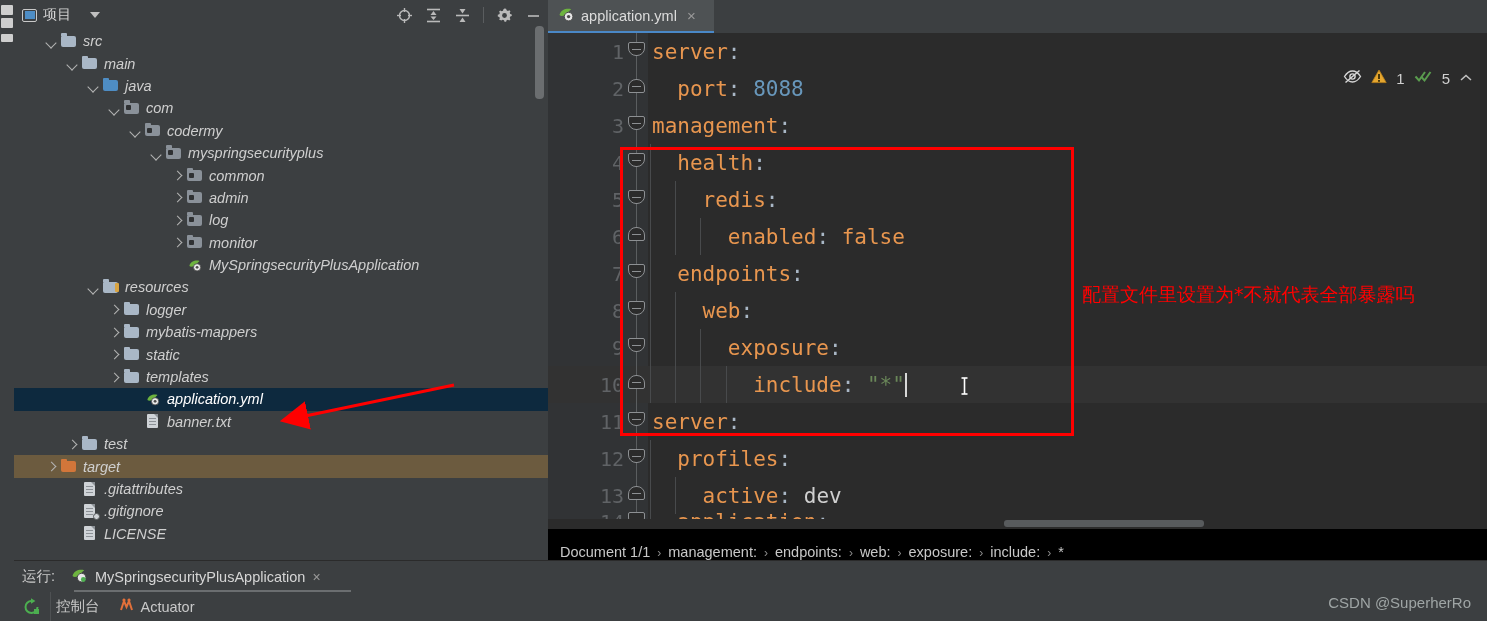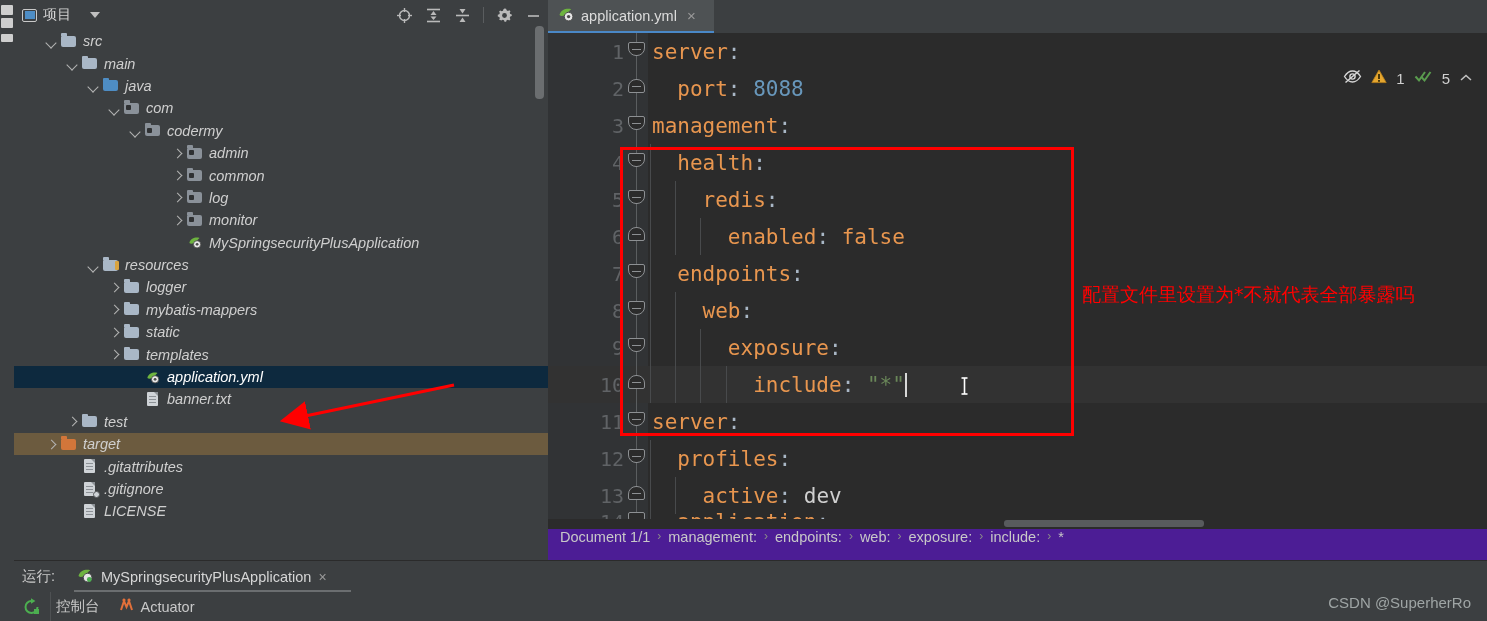--- a/index.html
+++ b/index.html
@@ -205,33 +205,33 @@
   .h-scroll{
     position:absolute;left:0;bottom:0px;height:9px;width:100%;background:#2b2b2b;
   }
   .h-thumb{position:absolute;left:456px;top:1px;height:7px;width:200px;background:#585b5d;border-radius:3px;}
   .proj-scroll-thumb{
     position:absolute;right:4px;top:26px;width:9px;height:73px;background:#6b6e70;border-radius:4px;
   }
 
   
   .breadcrumb{
-    position:absolute;left:548px;top:528px;width:939px;height:32px;background:#4c1d95;
-    display:flex;align-items:flex-start;padding-left:12px;gap:0px;font-size:14.5px;color:#c8c8c8;
+    position:absolute;left:548px;top:528px;width:939px;height:32px;background:#000000;
+    display:flex;align-items:flex-end;padding-left:12px;gap:0px;font-size:14.5px;color:#c8c8c8;
     border-top:1px solid #2b2b2b;box-sizing:border-box;
   }
   .crumb{color:#c8c8c8;}
   .crumb-sep{color:#8a8a8a;margin:0 7px;font-size:12px;}
 
   
   .run-panel{
     position:absolute;left:14px;top:560px;right:0;height:61px;background:#3c3f41;
     border-top:1px solid #2b2b2b;
   }
-  .run-head{position:relative;height:31px;display:flex;align-items:center;padding-left:8px;gap:16px;}
+  .run-head{position:relative;height:31px;display:flex;align-items:center;padding-left:8px;gap:10px;}
   .run-label{color:#c9c9c9;font-size:14.5px;}
   .run-tab{
     position:relative;display:flex;align-items:center;gap:7px;height:30px;padding:0 6px;
   }
   .run-tab .rt-title{color:#d6d6d6;font-size:14.5px;}
   .run-tab .rt-close{color:#9a9a9a;font-size:14px;}
   .run-tab-underline{position:absolute;left:60px;top:29px;width:277px;height:2px;background:#6b6e70;}
   .run-sub{position:relative;height:29px;display:flex;align-items:center;gap:0px;padding-left:8px;}
   .rerun{width:20px;height:20px;position:relative;margin-right:14px;}
   .sub-sep{position:absolute;left:36px;top:0;bottom:0;width:1px;background:#4e5153;}
@@ -336,34 +336,42 @@
         </div>
         <div class="row">
           <span style="flex: 0 0 auto; width: 115px;"></span>
           <span class="twisty down"></span>
           <span class="ico">
             <span class="folder pkg"></span>
           </span>
           <span class="lbl">codermy</span>
         </div>
         <div class="row">
+          <span style="flex: 0 0 auto; width: 136px;"></span>
+          <span class="twisty down"></span>
+          <span class="ico">
+            <span class="folder pkg"></span>
+          </span>
+          <span class="lbl">myspringsecurityplus</span>
+        </div>
+        <div class="row">
           <span style="flex: 0 0 auto; width: 157px;"></span>
           <span class="twisty right"></span>
           <span class="ico">
             <span class="folder pkg"></span>
           </span>
+          <span class="lbl">common</span>
+        </div>
+        <div class="row">
+          <span style="flex: 0 0 auto; width: 157px;"></span>
+          <span class="twisty right"></span>
+          <span class="ico">
+            <span class="folder pkg"></span>
+          </span>
           <span class="lbl">admin</span>
-        </div>
-        <div class="row">
-          <span style="flex: 0 0 auto; width: 157px;"></span>
-          <span class="twisty right"></span>
-          <span class="ico">
-            <span class="folder pkg"></span>
-          </span>
-          <span class="lbl">common</span>
         </div>
         <div class="row">
           <span style="flex: 0 0 auto; width: 157px;"></span>
           <span class="twisty right"></span>
           <span class="ico">
             <span class="folder pkg"></span>
           </span>
           <span class="lbl">log</span>
         </div>
         <div class="row">

